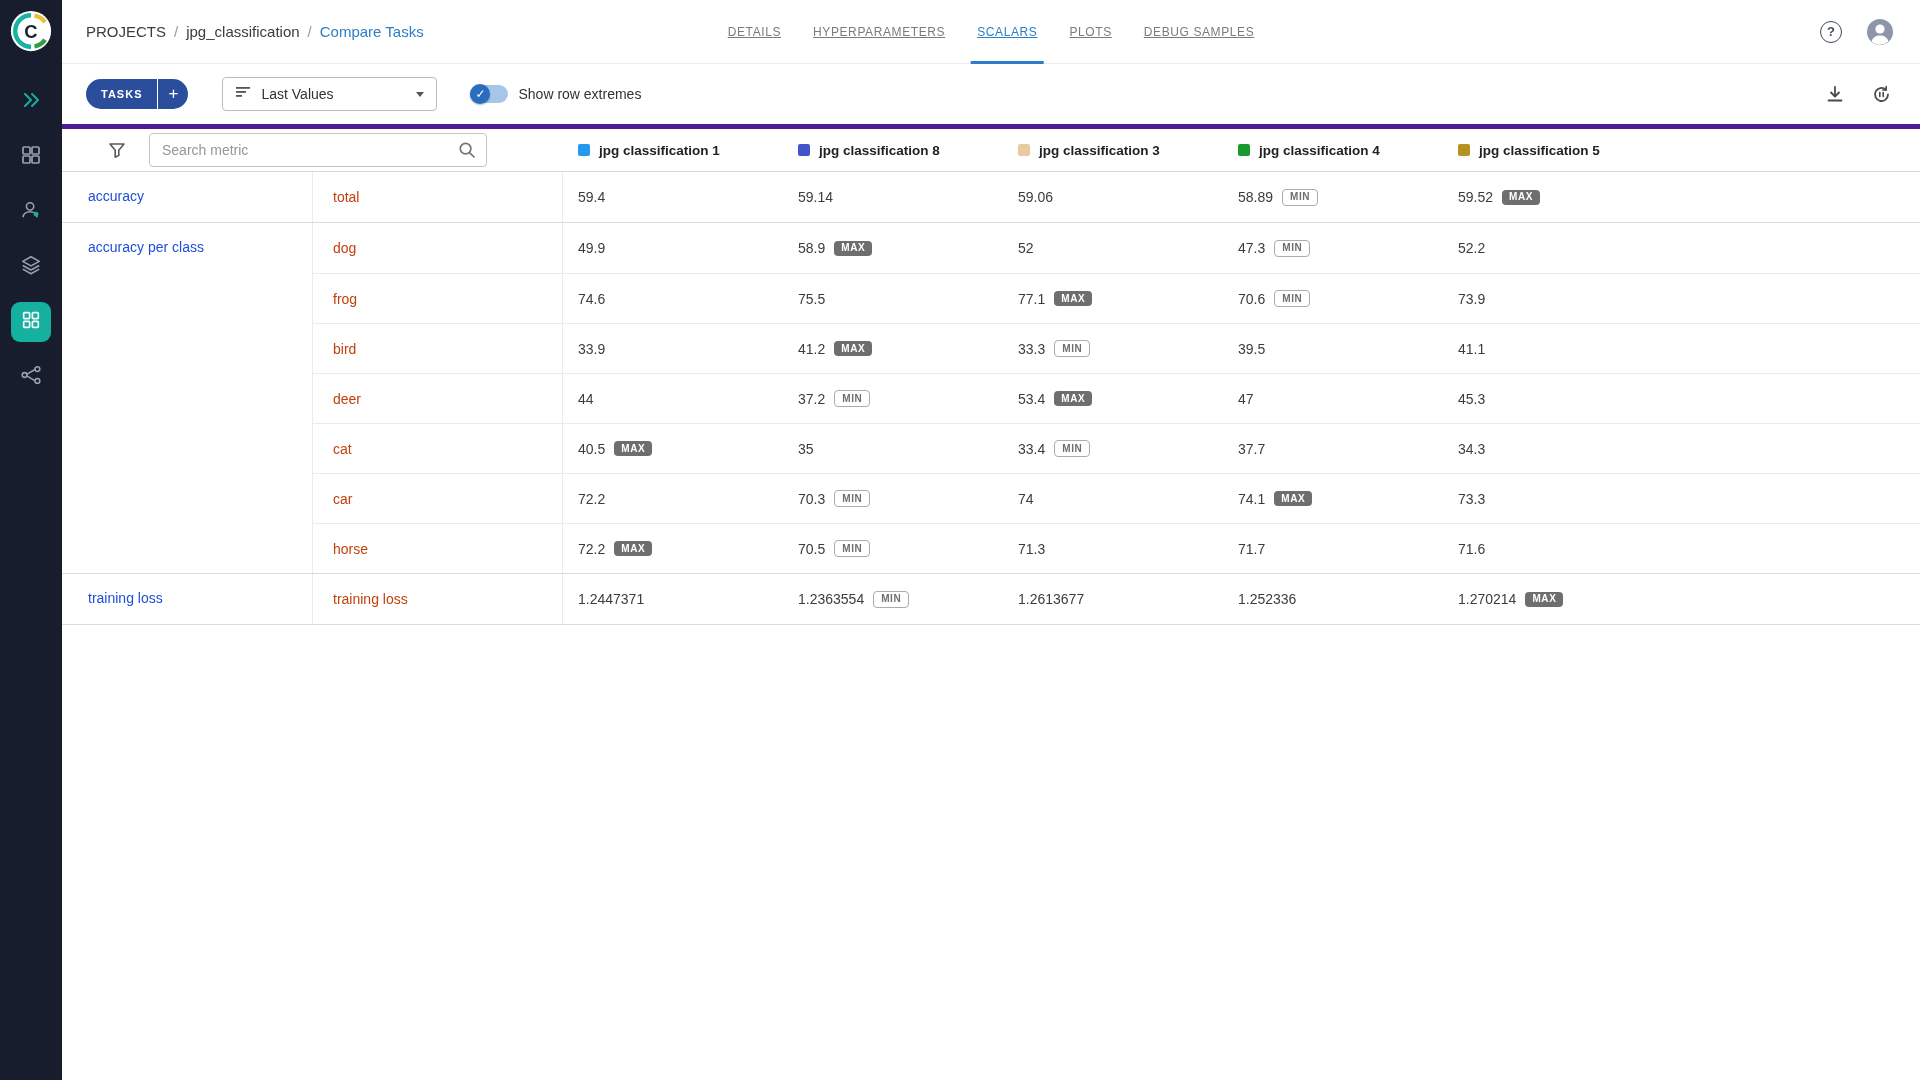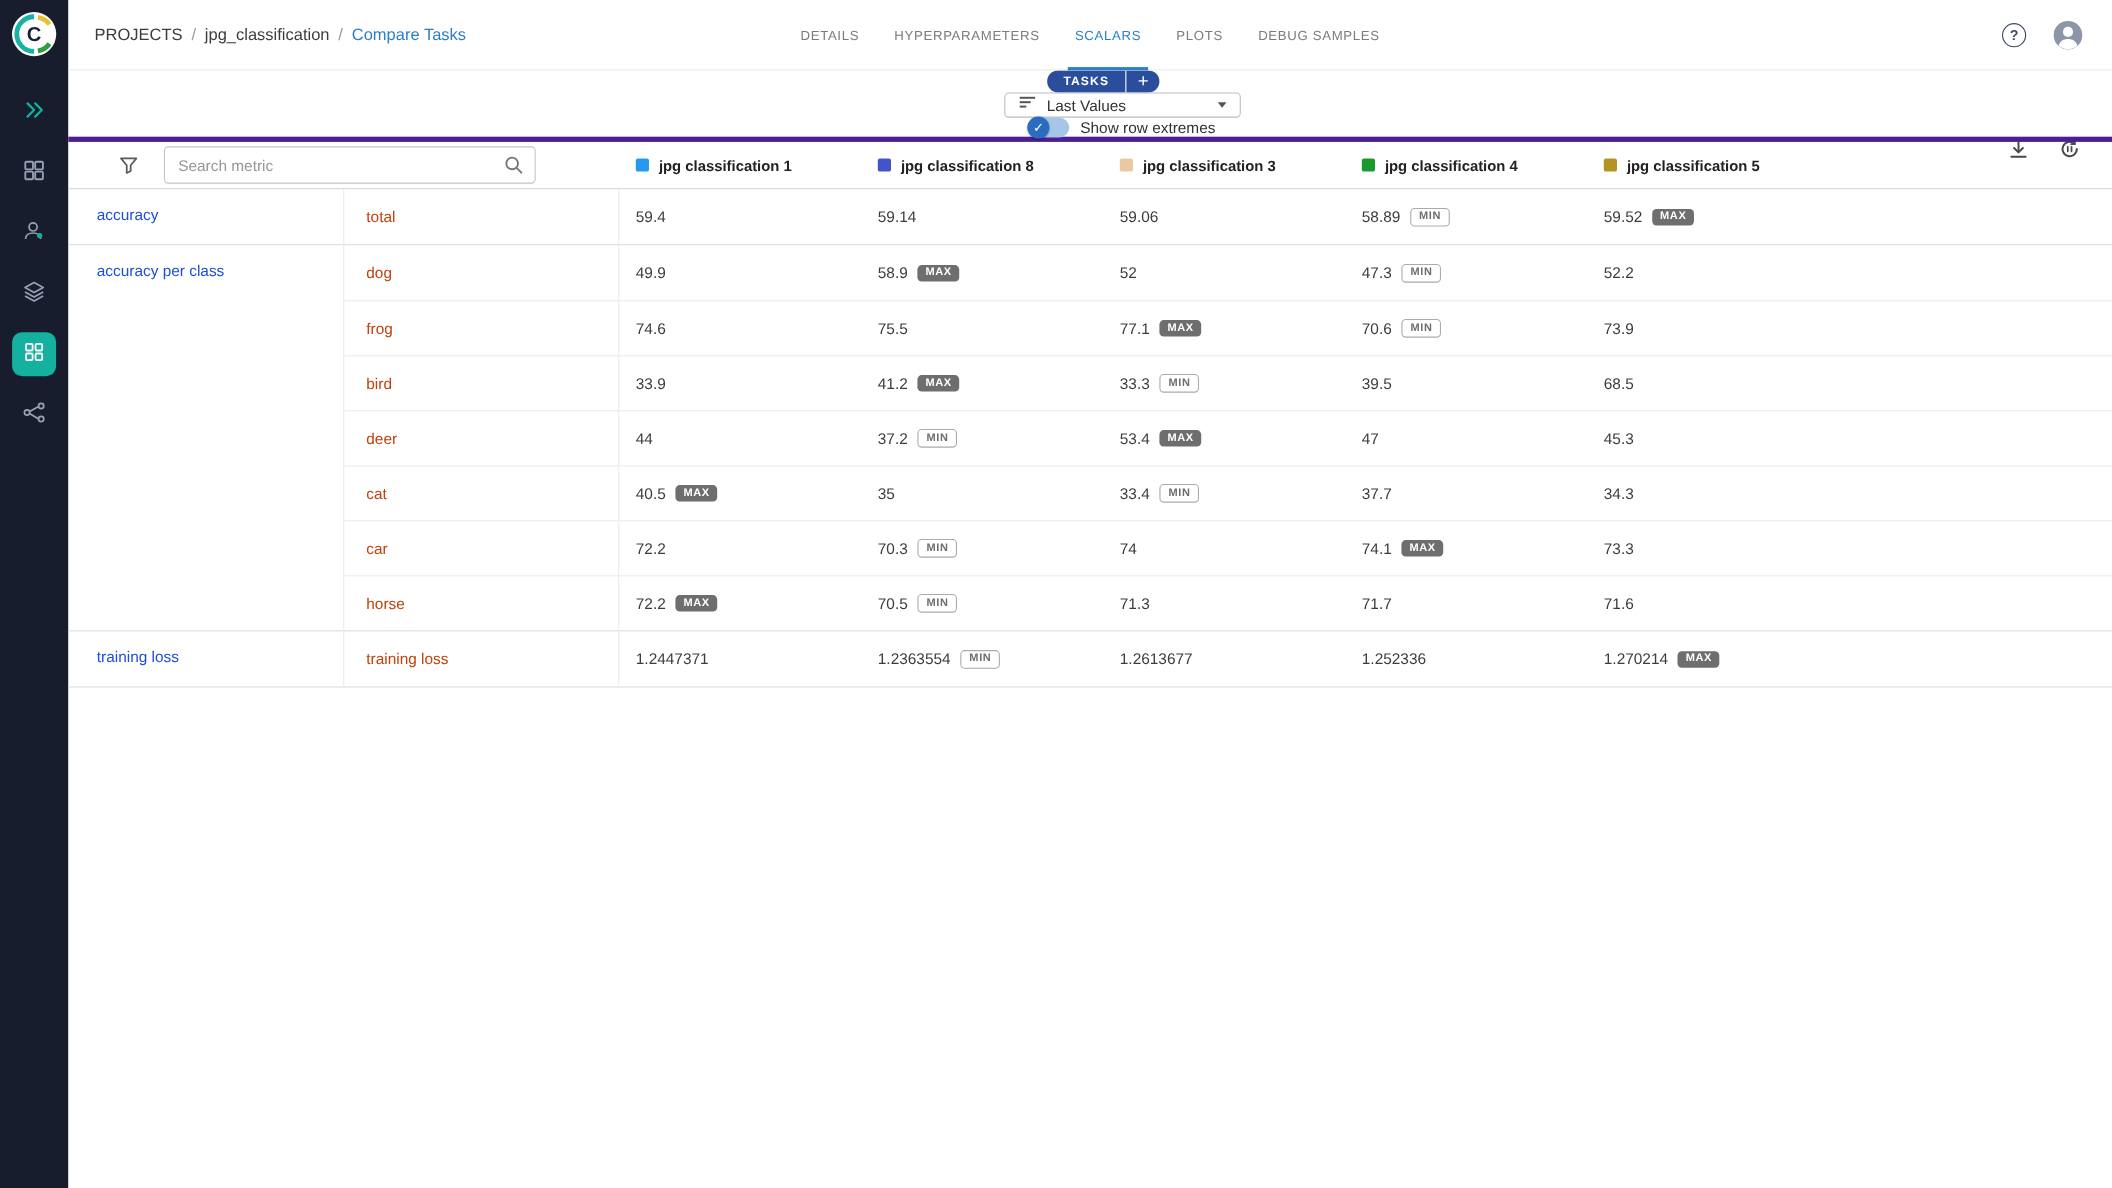--- a/index.html
+++ b/index.html
@@ -15,28 +15,28 @@
 
   
   .main { flex:1; display:flex; flex-direction:column; min-width:0; }
 
   
   .topbar { height:64px; position:relative; display:flex; align-items:center; border-bottom:1px solid #ececec; flex-shrink:0; }
   .breadcrumb { margin-left:24px; font-size:15px; color:#3c3c3c; display:flex; align-items:center; gap:8px; }
   .bc-sep { color:#9a9a9a; }
   .bc-current { color:#2b7fc7; }
   .tabs { position:absolute; left:50%; top:0; transform:translateX(-50%); height:64px; display:flex; }
-  .tab { padding:12px 16px; height:64px; display:flex; align-items:center; font-size:12px; letter-spacing:.6px; color:#7b7b7b; cursor:pointer; position:relative; }
+  .tab { padding:12px 16px; height:64px; display:flex; align-items:center; font-size:12px; letter-spacing:.6px; color:#7b7b7b; cursor:pointer; position:relative;text-decoration:underline; }
   .tab.active { color:#2b7fc7; }
   .tab.active::after { content:""; position:absolute; left:10px; right:10px; bottom:0; height:3px; background:#2b7fc7; }
   .topbar-right { margin-left:auto; display:flex; align-items:center; gap:24px; padding-right:26px; }
   .help-icon { width:22px; height:22px; border:1.6px solid #3f4a63; border-radius:50%; color:#3f4a63; font-size:13px; font-weight:bold; display:flex; align-items:center; justify-content:center; cursor:pointer; }
 
   
-  .toolbar { height:60px; display:flex; align-items:center; padding-left:24px; flex-shrink:0;flex-direction:column; }
+  .toolbar { height:60px; display:flex; align-items:center; padding-left:24px; flex-shrink:0; }
   .tasks-btn { display:flex; height:30px; cursor:pointer; }
   .tasks-main { background:#2a4e9c; color:#fff; font-size:11px; font-weight:bold; letter-spacing:1px; padding:0 15px; border-radius:15px 0 0 15px; display:flex; align-items:center; }
   .tasks-plus { width:30px; background:#2a4e9c; color:#fff; border-radius:0 15px 15px 0; margin-left:1px; font-size:17px; display:flex; align-items:center; justify-content:center; }
   .values-dropdown { margin-left:34px; width:215px; height:34px; border:1px solid #b9bcc2; border-radius:4px; display:flex; align-items:center; padding:0 12px; cursor:pointer; background:#fff; }
   .vd-label { font-size:14px; color:#333; margin-left:10px; }
   .caret { margin-left:auto; width:0; height:0; border-left:4.5px solid transparent; border-right:4.5px solid transparent; border-top:5.5px solid #555; }
   .toggle-wrap { margin-left:33px; display:flex; align-items:center; cursor:pointer; }
   .toggle { width:38px; height:18px; border-radius:9px; background:#a5c6e9; position:relative; }
   .toggle .knob { position:absolute; left:0; top:-1px; width:20px; height:20px; border-radius:50%; background:#2a6cc0; color:#fff; font-size:12px; display:flex; align-items:center; justify-content:center; box-shadow:0 1px 2px rgba(0,0,0,.3); }
   .toggle-label { margin-left:10px; font-size:14px; color:#333; }
@@ -332,21 +332,21 @@
                   <span class="badge max">MAX</span>
                 </div>
                 <div class="vcell">
                   <span class="val">33.3</span>
                   <span class="badge min">MIN</span>
                 </div>
                 <div class="vcell">
                   <span class="val">39.5</span>
                 </div>
                 <div class="vcell">
-                  <span class="val">68.5</span>
+                  <span class="val">41.1</span>
                 </div>
               </div>
               <div class="trow">
                 <div class="variant-cell">deer</div>
                 <div class="vcell">
                   <span class="val">44</span>
                 </div>
                 <div class="vcell">
                   <span class="val">37.2</span>
                   <span class="badge min">MIN</span>

